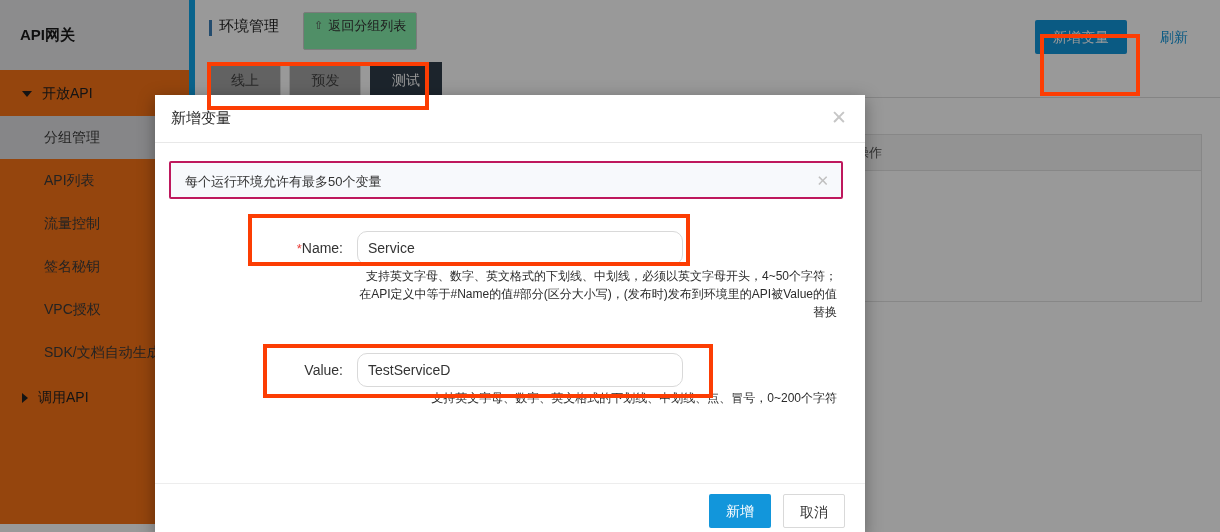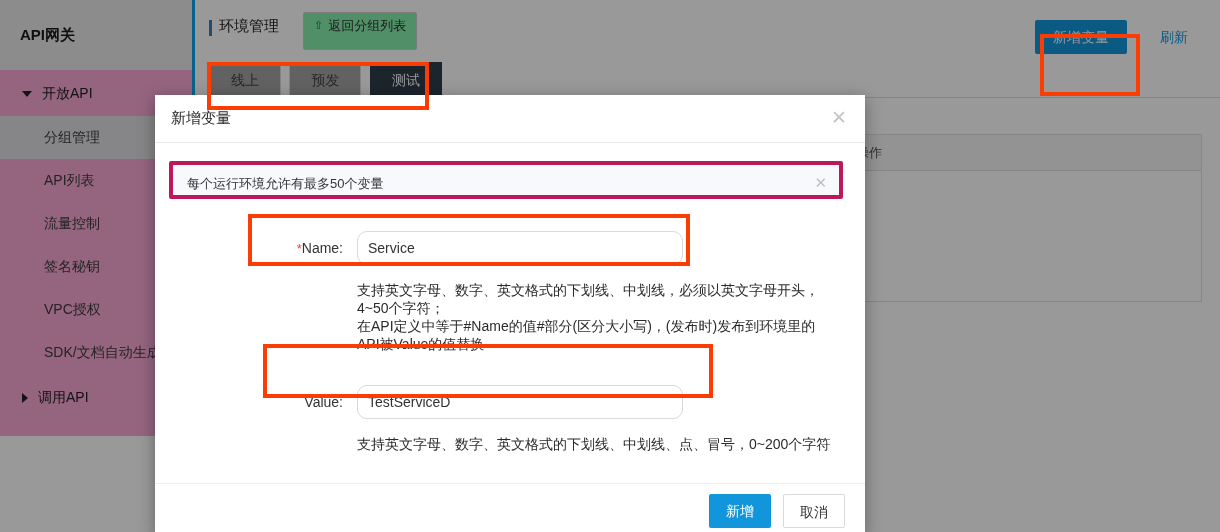--- a/index.html
+++ b/index.html
@@ -10,22 +10,22 @@
     background: #ffffff;
   }
   #root { position: relative; width: 1220px; height: 532px; background: #ffffff; }
 
   
   #page-layer { position: absolute; inset: 0; }
   #dim { position: absolute; inset: 0; background: rgba(0,0,0,0.40); z-index: 40; }
 
   
   #sidebar {
-    position: absolute; left: 0; top: 0; width: 195px; height: 436px;
-    background: #f9a8d4; border-right: 3px solid #0ea5e9;
+    position: absolute; left: 0; top: 0; width: 195px; height: 524px;
+    background: #f97316; border-right: 6px solid #0ea5e9;
   }
   #brand {
     height: 70px; line-height: 70px; padding-left: 20px;
     font-size: 15px; font-weight: bold; color: #1a1a1a;
     background: #e9e9ec;
   }
   .nav-group-head {
     height: 46px; line-height: 46px; padding-left: 22px;
     font-size: 14px; color: #222; position: relative;
   }
@@ -109,39 +109,40 @@
   }
   #modal-title { position: absolute; left: 16px; top: 14px; font-size: 15px; color: #262626; }
   #modal-close {
     position: absolute; right: 14px; top: 11px; width: 24px; height: 24px;
     line-height: 24px; text-align: center; font-size: 19px; color: #c6c6c6;
   }
   #modal-body { position: relative; height: 340px; padding: 18px 20px 0 12px; }
 
   #alert {
     position: relative; margin: 0 2px 0 2px; height: 38px;
-    background: #f7f9fc; border: 4px solid #be185d; border-radius: 2px;
+    background: #f7f9fc; border: 2px solid #be185d; border-radius: 2px;
   }
   #alert-text { position: absolute; left: 14px; top: 10px; font-size: 13px; color: #333; }
   #alert-close { position: absolute; right: 12px; top: 9px; font-size: 15px; color: #c0c0c0; }
 
   .field-row { position: relative; margin-top: 32px; height: 34px; }
   .field-label {
     position: absolute; left: 16px; top: 0; width: 160px;
     text-align: right; line-height: 34px; font-size: 14px; color: #333;
   }
   .req { color: #e8403a; font-size: 13px; }
   .field-input {
     position: absolute; left: 190px; top: 0; width: 326px; height: 34px;
     border: 1px solid #d9d9d9; border-radius: 10px; background: #fff;
     line-height: 32px; padding: 0 10px; font-size: 14px; color: #333;
   }
   .field-help {
-    margin: 16px 0 0 190px; font-size: 14px; color: #2b2b2b; line-height: 18px;
+    margin: 2px 0 0 190px; font-size: 12px; color: #2b2b2b; line-height: 18px;
     max-width: 480px;
+    text-align: right;
   }
 
   #modal-foot {
     position: absolute; left: 0; right: 0; bottom: 0; height: 52px;
     border-top: 1px solid #ededed; background: #fff;
   }
   #btn-submit {
     position: absolute; right: 94px; top: 10px;
     width: 62px; height: 34px; line-height: 34px; text-align: center;
     background: #1296db; color: #fff; font-size: 14px; border-radius: 2px;

